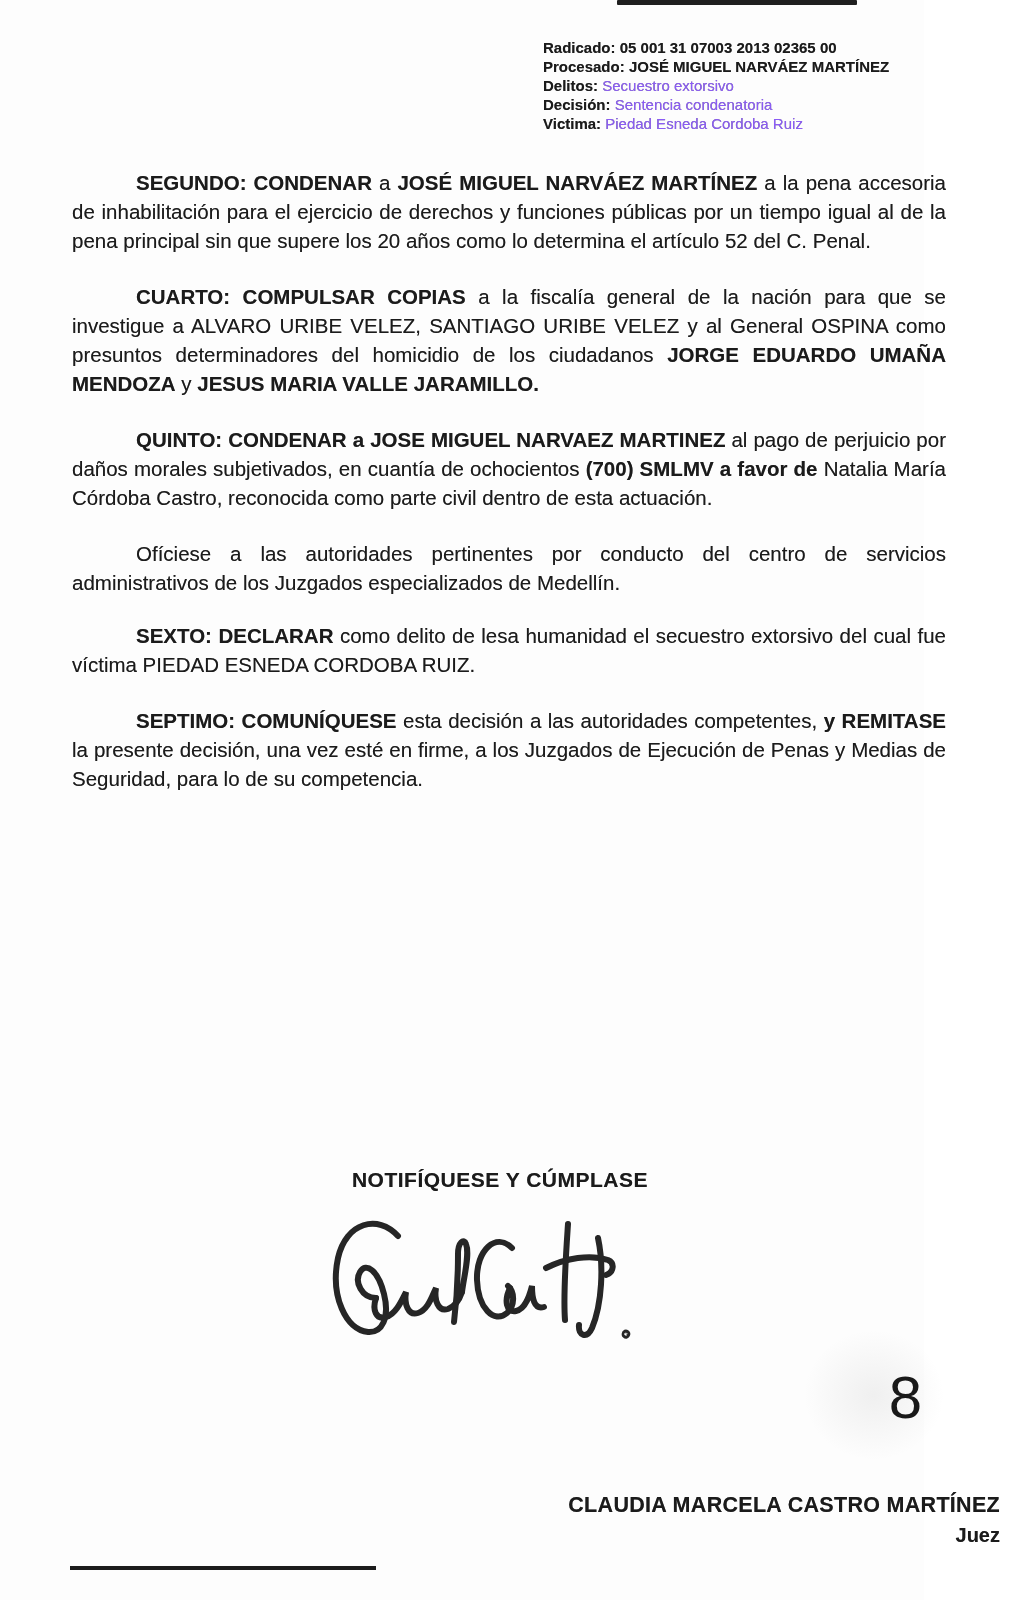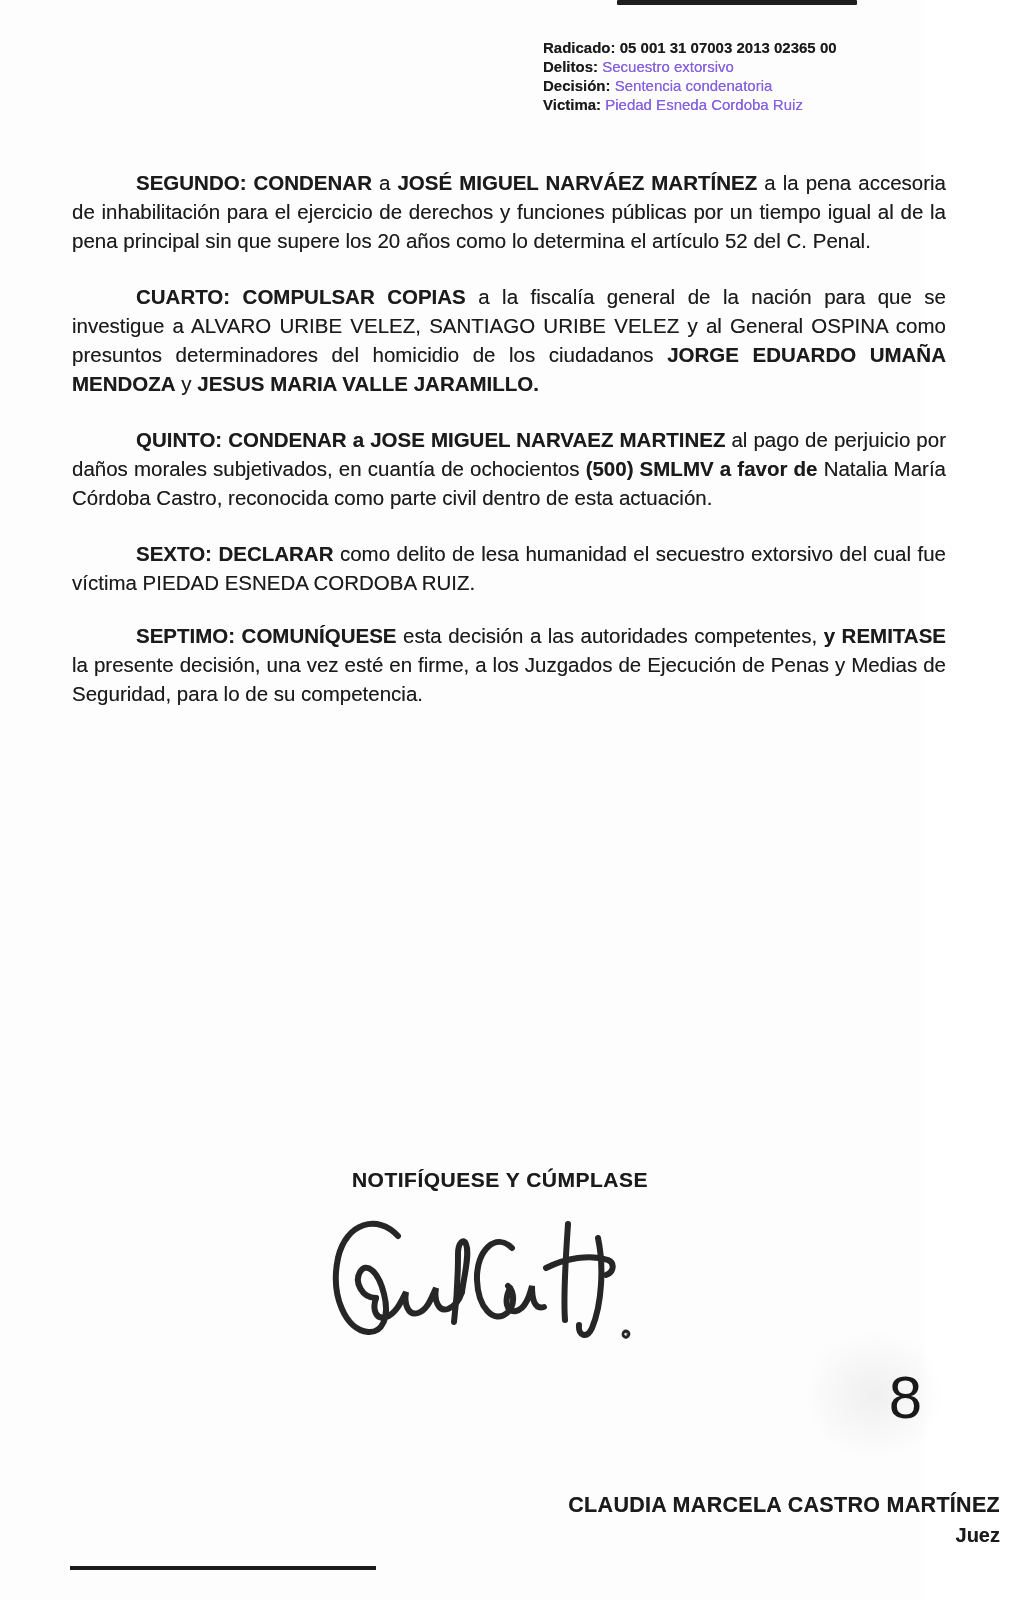--- a/index.html
+++ b/index.html
@@ -80,29 +80,31 @@
 </style>
 </head>
 <body>
 
 <div class="page">
 
   <div class="top-bar"></div>
 
   <div class="case-header">
       <div class="fld"><span class="lbl">Radicado: </span><span class="val vb">05 001 31 07003 2013 02365 00</span></div>
+      <div class="fld"><span class="lbl">Procesado: </span><span class="val vb">JOSÉ MIGUEL NARVÁEZ MARTÍNEZ</span></div>
       <div class="fld"><span class="lbl">Delitos: </span><span class="val">Secuestro extorsivo</span></div>
       <div class="fld"><span class="lbl">Decisión: </span><span class="val">Sentencia condenatoria</span></div>
       <div class="fld"><span class="lbl">Victima: </span><span class="val">Piedad Esneda Cordoba Ruiz</span></div>
     </div>
 
   <div class="doc-body">
       <p class="para"><span class="b">SEGUNDO: CONDENAR</span><span> a </span><span class="b">JOSÉ MIGUEL NARVÁEZ MARTÍNEZ</span><span> a la pena accesoria de inhabilitación para el ejercicio de derechos y funciones públicas por un tiempo igual al de la pena principal sin que supere los 20 años como lo determina el artículo 52 del C. Penal.</span></p>
       <p class="para"><span class="b">CUARTO: COMPULSAR COPIAS</span><span> a la fiscalía general de la nación para que se investigue a ALVARO URIBE VELEZ, SANTIAGO URIBE VELEZ y al General OSPINA como presuntos determinadores del homicidio de los ciudadanos </span><span class="b">JORGE EDUARDO UMAÑA MENDOZA</span><span> y </span><span class="b">JESUS MARIA VALLE JARAMILLO.</span></p>
-      <p class="para"><span class="b">QUINTO: CONDENAR a JOSE MIGUEL NARVAEZ MARTINEZ</span><span> al pago de perjuicio por daños morales subjetivados, en cuantía de ochocientos </span><span class="b">(500) SMLMV a favor de</span><span> Natalia María Córdoba Castro, reconocida como parte civil dentro de esta actuación.</span></p>
+      <p class="para"><span class="b">QUINTO: CONDENAR a JOSE MIGUEL NARVAEZ MARTINEZ</span><span> al pago de perjuicio por daños morales subjetivados, en cuantía de ochocientos </span><span class="b">(700) SMLMV a favor de</span><span> Natalia María Córdoba Castro, reconocida como parte civil dentro de esta actuación.</span></p>
+      <p class="para"><span>Ofíciese a las autoridades pertinentes por conducto del centro de servicios administrativos de los Juzgados especializados de Medellín.</span></p>
       <p class="para"><span class="b">SEXTO: DECLARAR</span><span> como delito de lesa humanidad el secuestro extorsivo del cual fue víctima PIEDAD ESNEDA CORDOBA RUIZ.</span></p>
       <p class="para"><span class="b">SEPTIMO: COMUNÍQUESE</span><span> esta decisión a las autoridades competentes, </span><span class="b">y REMITASE</span><span> la presente decisión, una vez esté en firme, a los Juzgados de Ejecución de Penas y Medias de Seguridad, para lo de su competencia.</span></p>
     </div>
 
   <div class="closing">
     <div class="order-line">NOTIFÍQUESE Y CÚMPLASE</div>
     <div class="sig-wrap">
       <svg width="330" height="150" viewBox="0 0 330 150" fill="none" xmlns="http://www.w3.org/2000/svg">
         <g stroke="#262626" stroke-width="6" stroke-linecap="round" fill="none">
           <path d="M78 30 C58 8, 26 16, 18 52 C10 90, 26 124, 48 126 C62 127, 70 112, 64 88 C58 64, 46 56, 40 66 C34 76, 42 92, 56 92"></path>

